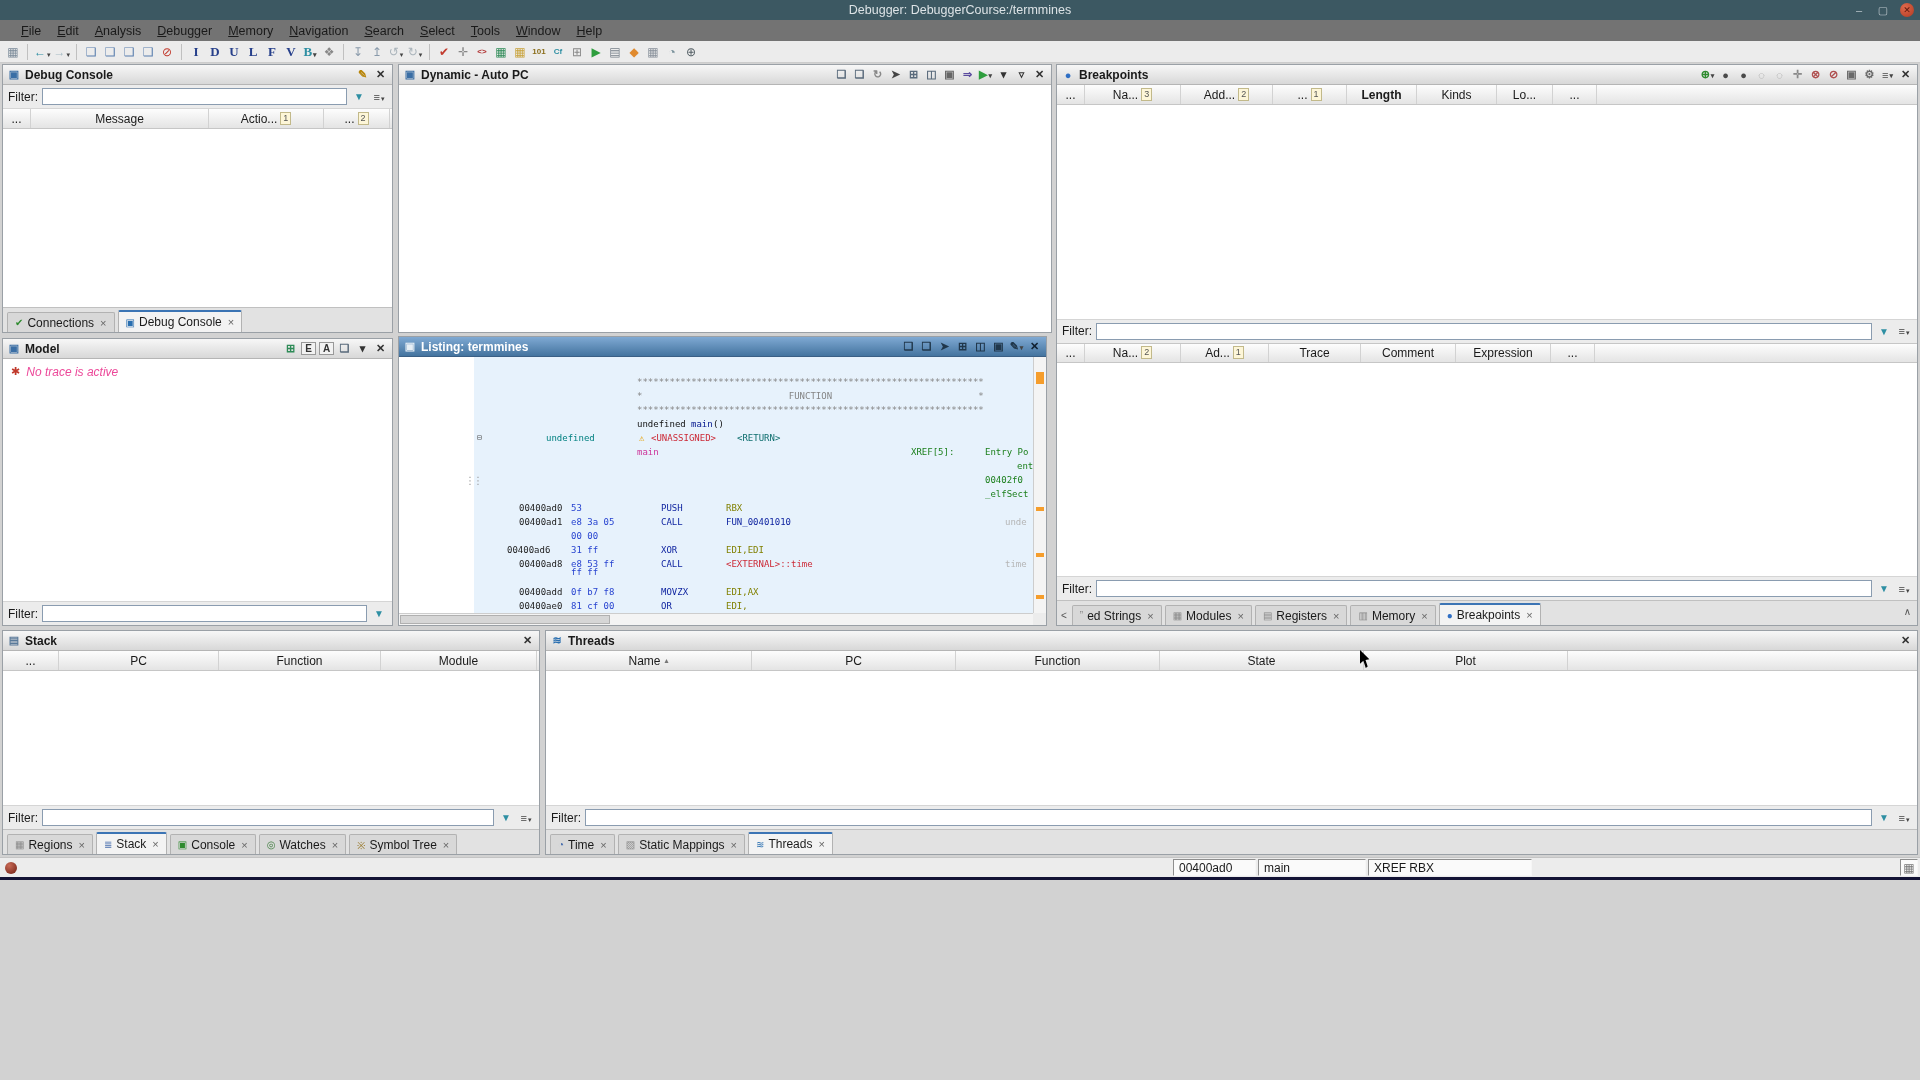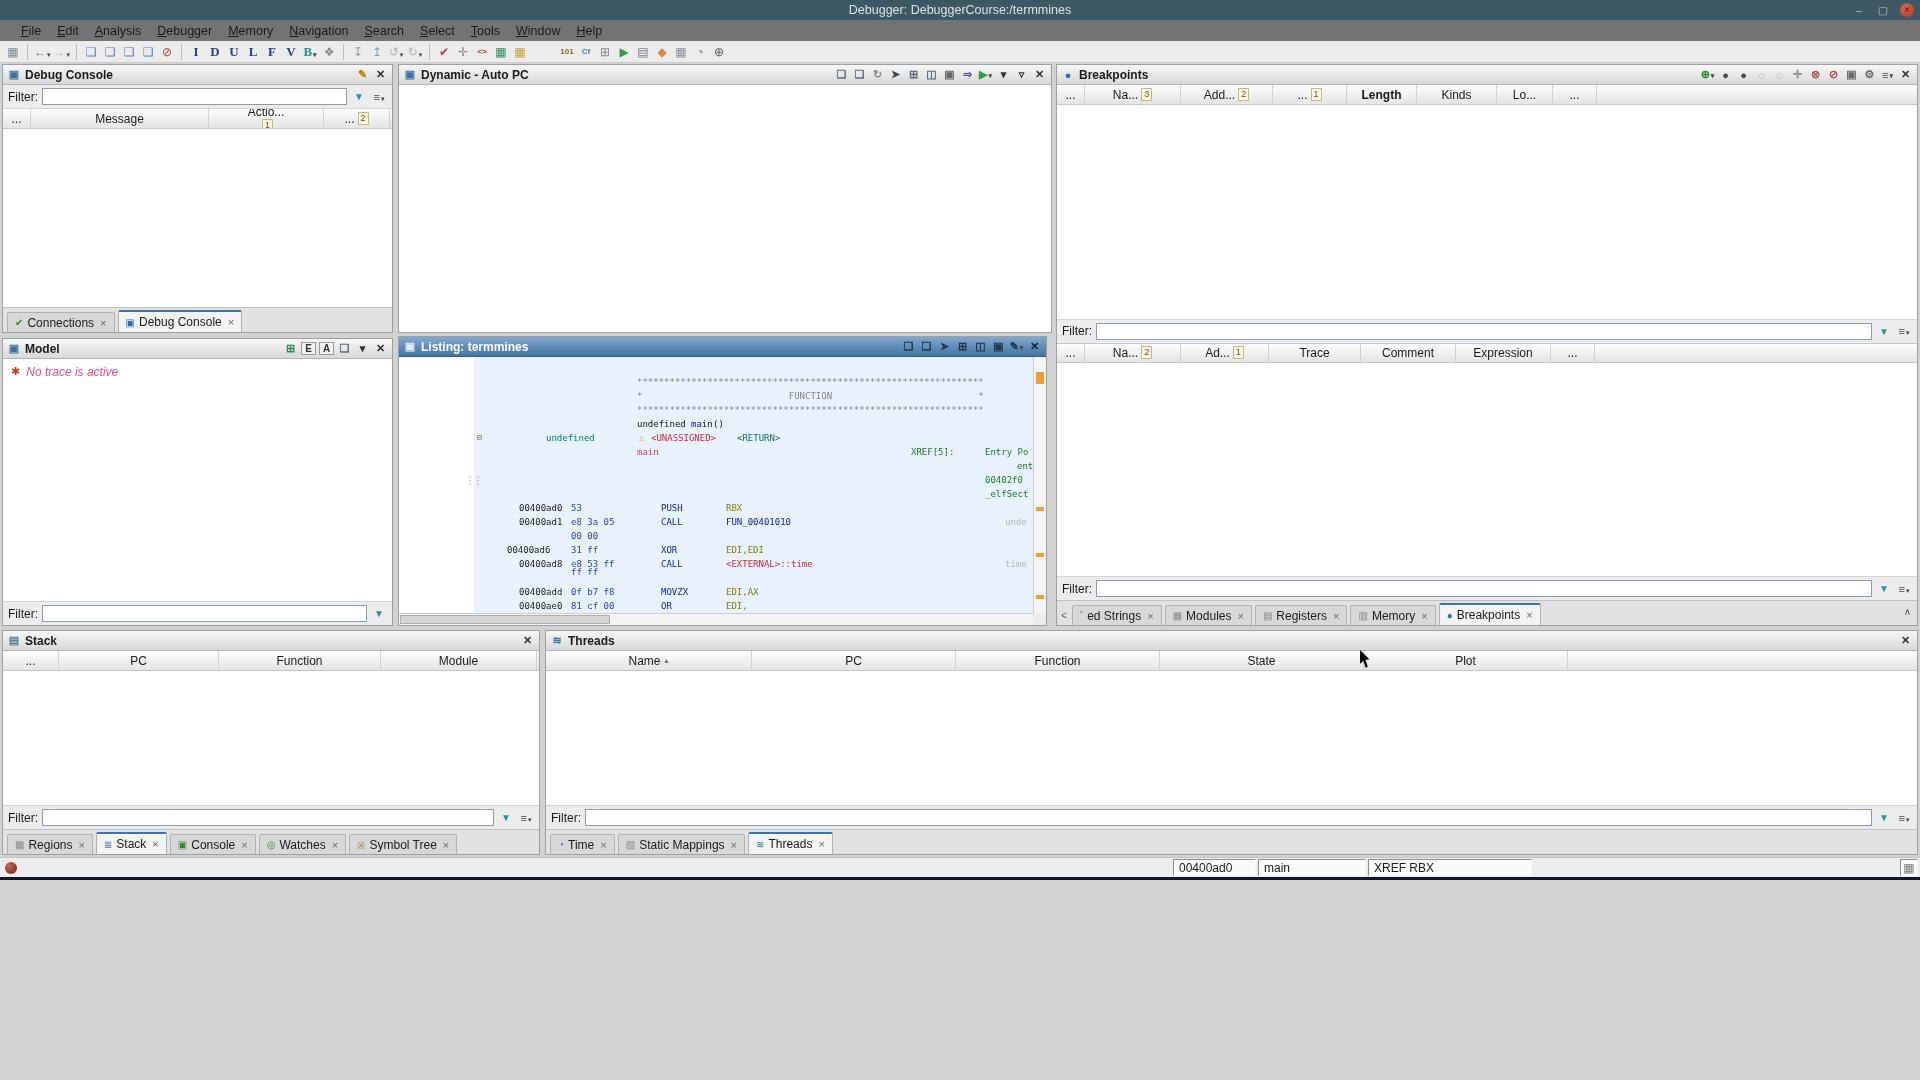--- a/index.html
+++ b/index.html
@@ -153,21 +153,21 @@
     <div class="tbtn" style="color: rgb(136, 153, 170);">↧</div>
     <div class="tbtn" style="color: rgb(136, 153, 170);">↥</div>
     <div class="tbtn" style="color: rgb(170, 180, 187);">↺<span class="drop">▾</span></div>
     <div class="tbtn" style="color: rgb(170, 180, 187);">↻<span class="drop">▾</span></div>
     <div class="tsep"></div>
     <div class="tbtn" style="color: rgb(194, 59, 46);">✔</div>
     <div class="tbtn" style="color: rgb(136, 136, 136);">✛</div>
     <div class="tbtn ttext" style="color: rgb(176, 48, 48);">&lt;&gt;</div>
     <div class="tbtn" style="color: rgb(46, 139, 87);">▦</div>
     <div class="tbtn" style="color: rgb(200, 162, 58);">▦</div>
-    <div class="tbtn ttext" style="color: rgb(138, 109, 26); margin-left: 28px;">101</div>
+    <div class="tbtn ttext" style="color: rgb(138, 109, 26);">101</div>
     <div class="tbtn ttext" style="color: rgb(46, 143, 163);">Cf</div>
     <div class="tbtn" style="color: rgb(136, 136, 136);">⊞</div>
     <div class="tbtn" style="color: rgb(46, 158, 62);">▶</div>
     <div class="tbtn" style="color: rgb(119, 128, 138);">▤</div>
     <div class="tbtn" style="color: rgb(224, 138, 46);">◆</div>
     <div class="tbtn" style="color: rgb(136, 144, 154);">▦</div>
     <div class="tbtn" style="color: rgb(120, 144, 154);">◔</div>
     <div class="tbtn" style="color: rgb(85, 96, 102);">⊕</div>
   </div>
 
@@ -186,21 +186,21 @@
     <span class="ficon funnel">▼</span>
     <span class="ficon sliders">≡<span class="drop">▾</span></span>
   </div>
   <div class="thead">
       <div class="th" style="width: 28px;">
         <span>...</span>
       </div>
       <div class="th" style="width: 178px;">
         <span>Message</span>
       </div>
-      <div class="th" style="width: 115px; flex-direction: column;">
+      <div class="th" style="width: 115px;">
         <span>Actio...</span>
         <span class="badge">1</span>
       </div>
       <div class="th" style="width: 66px;">
         <span>...</span>
         <span class="badge">2</span>
       </div>
       <div class="th fill"></div>
     </div>
   <div class="tbody"></div>

